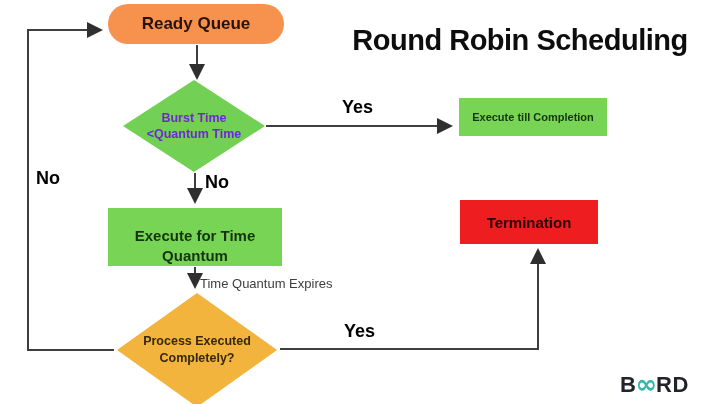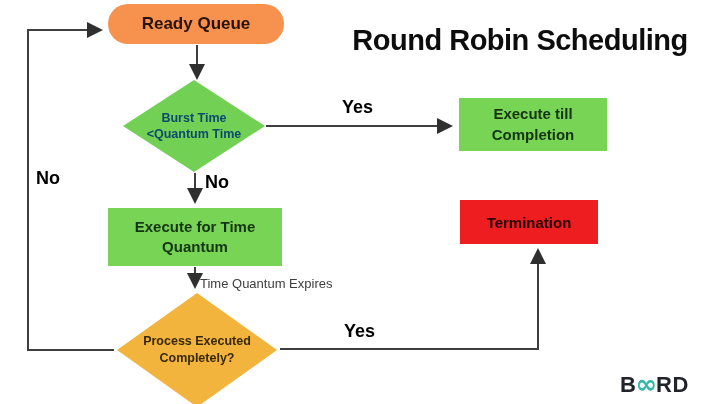--- a/index.html
+++ b/index.html
@@ -14,33 +14,33 @@
   
   .node{
     position:absolute;z-index:2;display:flex;align-items:center;justify-content:center;
     text-align:center;font-weight:bold;box-sizing:border-box;
   }
   .pill{
     left:108px;top:4px;width:176px;height:40px;border-radius:22px;
     background:#f6914e;color:#27130a;font-size:17px;
   }
   .rect-green{background:#77d455;color:#163312;}
-  .exec-completion{left:459px;top:98px;width:148px;height:53px;font-size:15px;line-height:1.35;}
-  .exec-quantum{left:108px;top:208px;width:174px;height:58px;font-size:15px;line-height:1.35;}
+  .exec-completion{left:459px;top:98px;width:148px;height:38px;font-size:11px;line-height:1.35;}
+  .exec-quantum{left:108px;top:208px;width:174px;height:58px;font-size:15px;line-height:1.35;align-items:flex-end;}
   .rect-red{
     left:460px;top:200px;width:138px;height:44px;
     background:#ee1d1f;color:#270404;font-size:15px;
   }
   .diamond{
     clip-path:polygon(50% 0%,100% 50%,50% 100%,0% 50%);
     -webkit-clip-path:polygon(50% 0%,100% 50%,50% 100%,0% 50%);
   }
   .diamond-green{
     left:123px;top:80px;width:142px;height:92px;background:#72d054;
-    color:#0c4a6e;font-size:12.5px;line-height:1.3;
+    color:#6d28d9;font-size:12.5px;line-height:1.3;
   }
   .diamond-amber{
     left:117px;top:293px;width:160px;height:114px;background:#f2b43c;
     color:#372808;font-size:12.5px;line-height:1.35;
   }
   .diamond .inner{width:72%;}
 
   
   .edge-label{position:absolute;z-index:2;color:#2c2c2c;white-space:nowrap;}
   .edge-small{font-size:13px;color:#3e3e3e;}

